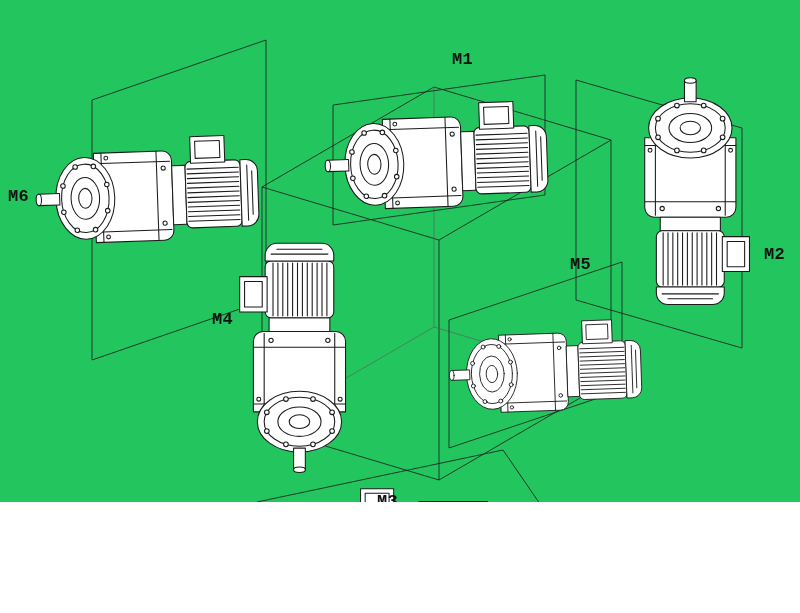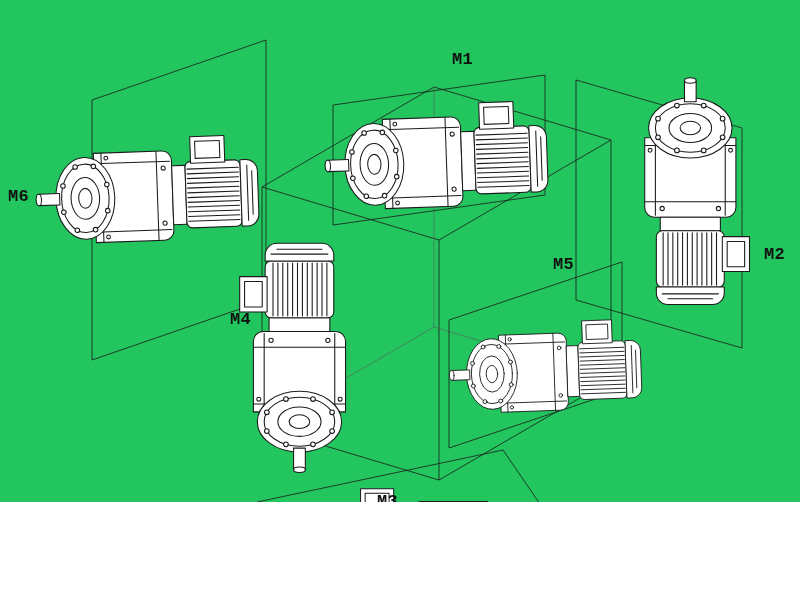--- a/index.html
+++ b/index.html
@@ -89,17 +89,17 @@
     <use href="#gmh" transform="translate(342,89) scale(0.95) rotate(-2 100 77)"></use>
     <use href="#gmh" transform="translate(765,95) rotate(90) scale(0.97)"></use>
     <use href="#gmh" transform="translate(224,455) rotate(-90) scale(0.98)"></use>
     <use href="#gmh" transform="translate(464,309) scale(0.82) rotate(-2 100 77)"></use>
     <use href="#gmh" transform="translate(528,474) scale(-0.92,0.92)"></use>
   </svg>
 
   <div class="lbl" style="left:452px; top:50px;">M1</div>
   <div class="lbl" style="left:764px; top:245px;">M2</div>
   <div class="lbl" style="left:365px; top:492px;margin-left:12px;">M3</div>
-  <div class="lbl" style="left:230px; top:310px;">M4</div>
-  <div class="lbl" style="left:553px; top:255px;">M5</div>
+  <div class="lbl" style="left:212px; top:310px;">M4</div>
+  <div class="lbl" style="left:570px; top:255px;">M5</div>
   <div class="lbl" style="left:8px;   top:176px;margin-top:11px;">M6</div>
 
 </div>
 
 </body></html>

